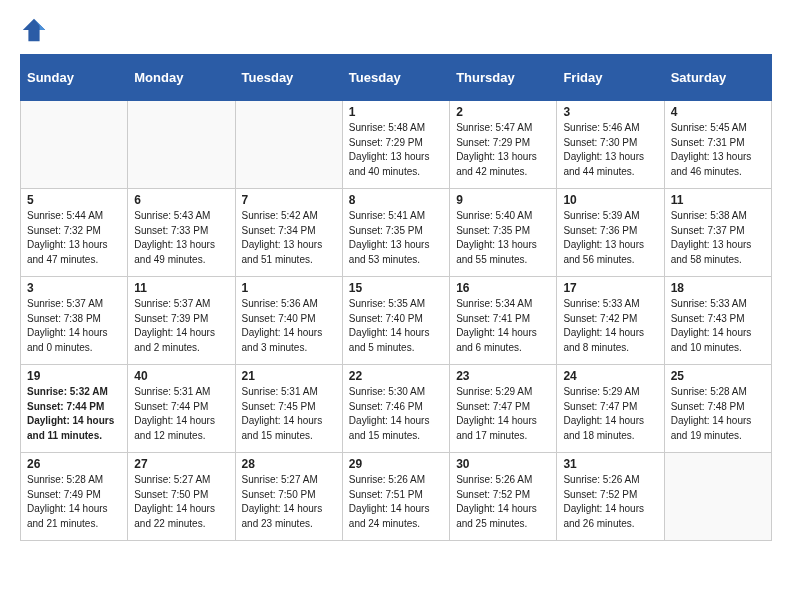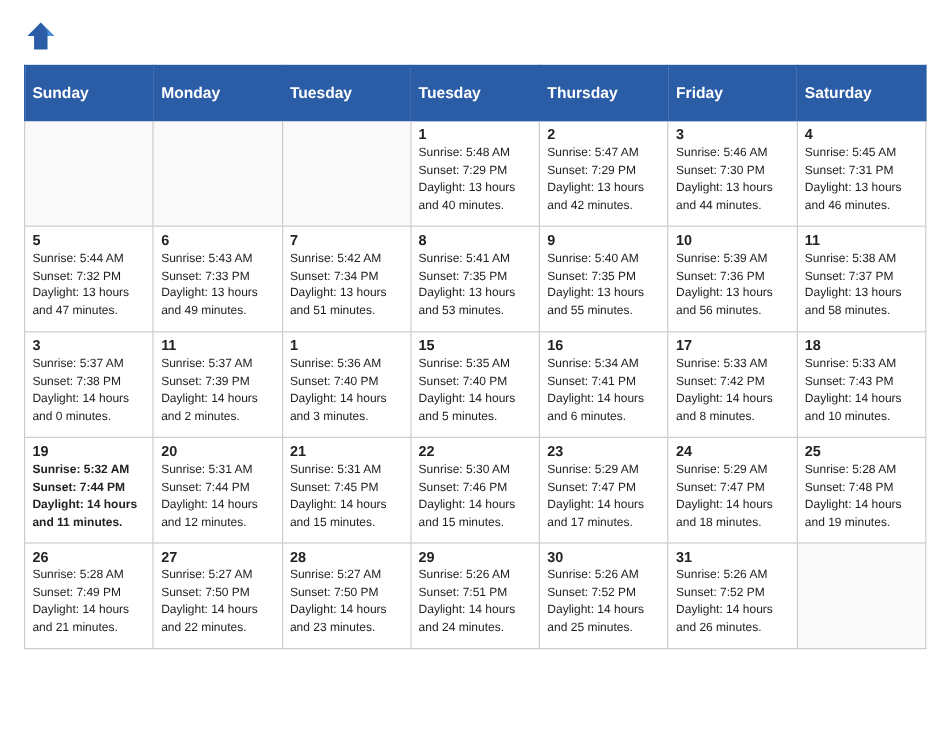--- a/index.html
+++ b/index.html
@@ -237,21 +237,21 @@
         </td>
       </tr>
       <tr>
         <td>
           <div class="day-number">19</div>
           <div class="day-info" style="white-space: pre-line; font-weight: bold;">Sunrise: 5:32 AM
 Sunset: 7:44 PM
 Daylight: 14 hours and 11 minutes.</div>
         </td>
         <td>
-          <div class="day-number">20</div>
+          <div class="day-number">40</div>
           <div class="day-info" style="white-space: pre-line;">Sunrise: 5:31 AM
 Sunset: 7:44 PM
 Daylight: 14 hours and 12 minutes.</div>
         </td>
         <td>
           <div class="day-number">21</div>
           <div class="day-info" style="white-space: pre-line;">Sunrise: 5:31 AM
 Sunset: 7:45 PM
 Daylight: 14 hours and 15 minutes.</div>
         </td>

